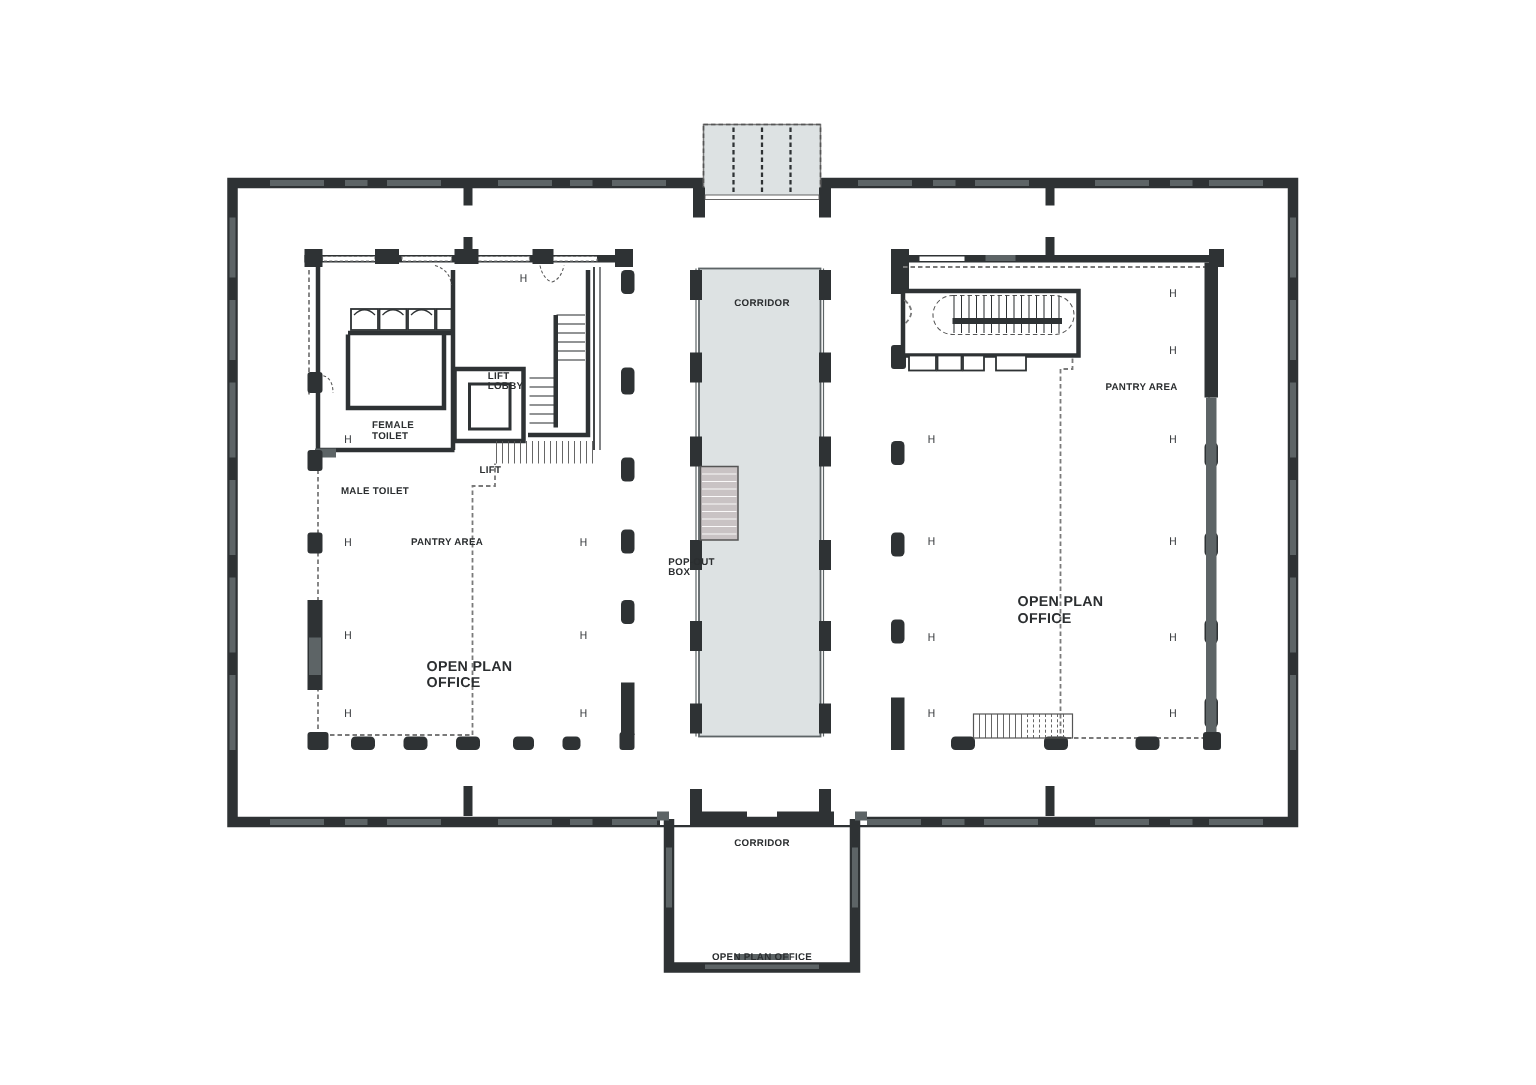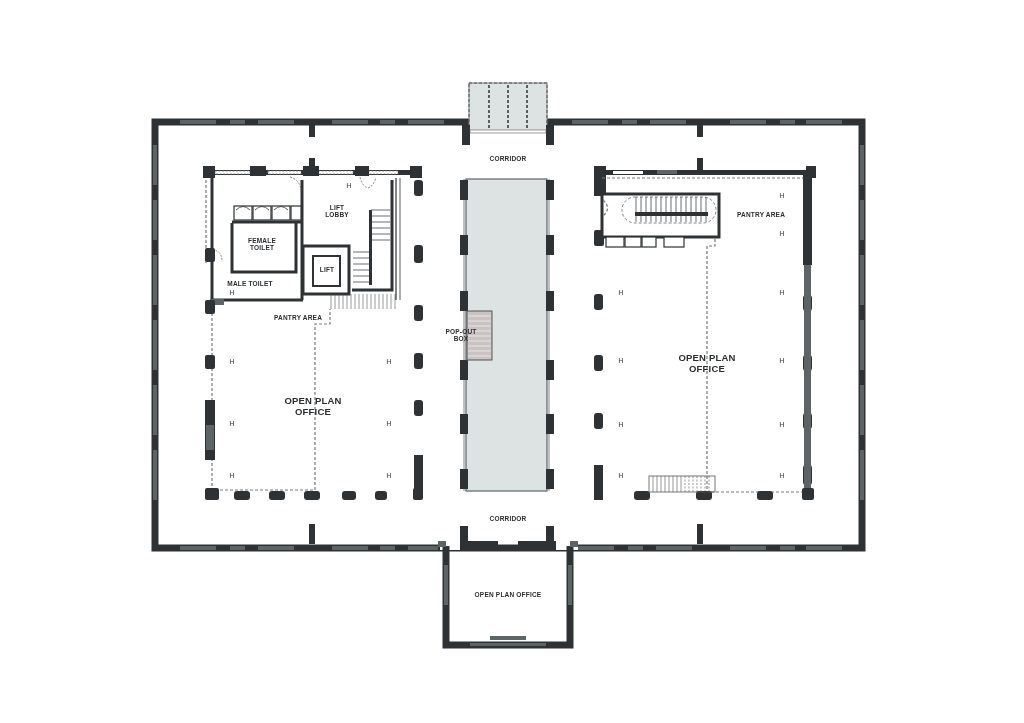--- a/index.html
+++ b/index.html
@@ -1,21 +1,21 @@
 <!DOCTYPE html>
 <html><head>
   <meta charset="utf-8">
   <style>
     html, body { margin: 0; padding: 0; background: #ffffff; }
     body { width: 1024px; height: 723px; position: relative; overflow: hidden;
            font-family: "Liberation Sans", "DejaVu Sans", sans-serif; }
     #plan { position: absolute; left: 0; top: 0; }
-    .lbl { position: absolute; font-weight: bold; color: #2b2e30; text-align: center;
+    .lbl { position: absolute; font-weight: bold; color: #2b2e30; text-align: left;
            line-height: 1.15; letter-spacing: 0.2px; white-space: nowrap;
-           transform: translate(-50%, -50%); }
+           transform: translate(-50%, -50%); margin-top: 44px; }
     .sm { font-size: 6.5px; }
     .lg { font-size: 9.5px; }
     .hmark { position: absolute; font-size: 7px; color: #3a3d40; transform: translate(-50%, -50%);
              font-family: "DejaVu Sans", sans-serif; }
   </style>
 </head>
 <body>
 
 <svg id="plan" width="1024" height="723" viewBox="0 0 1024 723" xmlns="http://www.w3.org/2000/svg">
 

